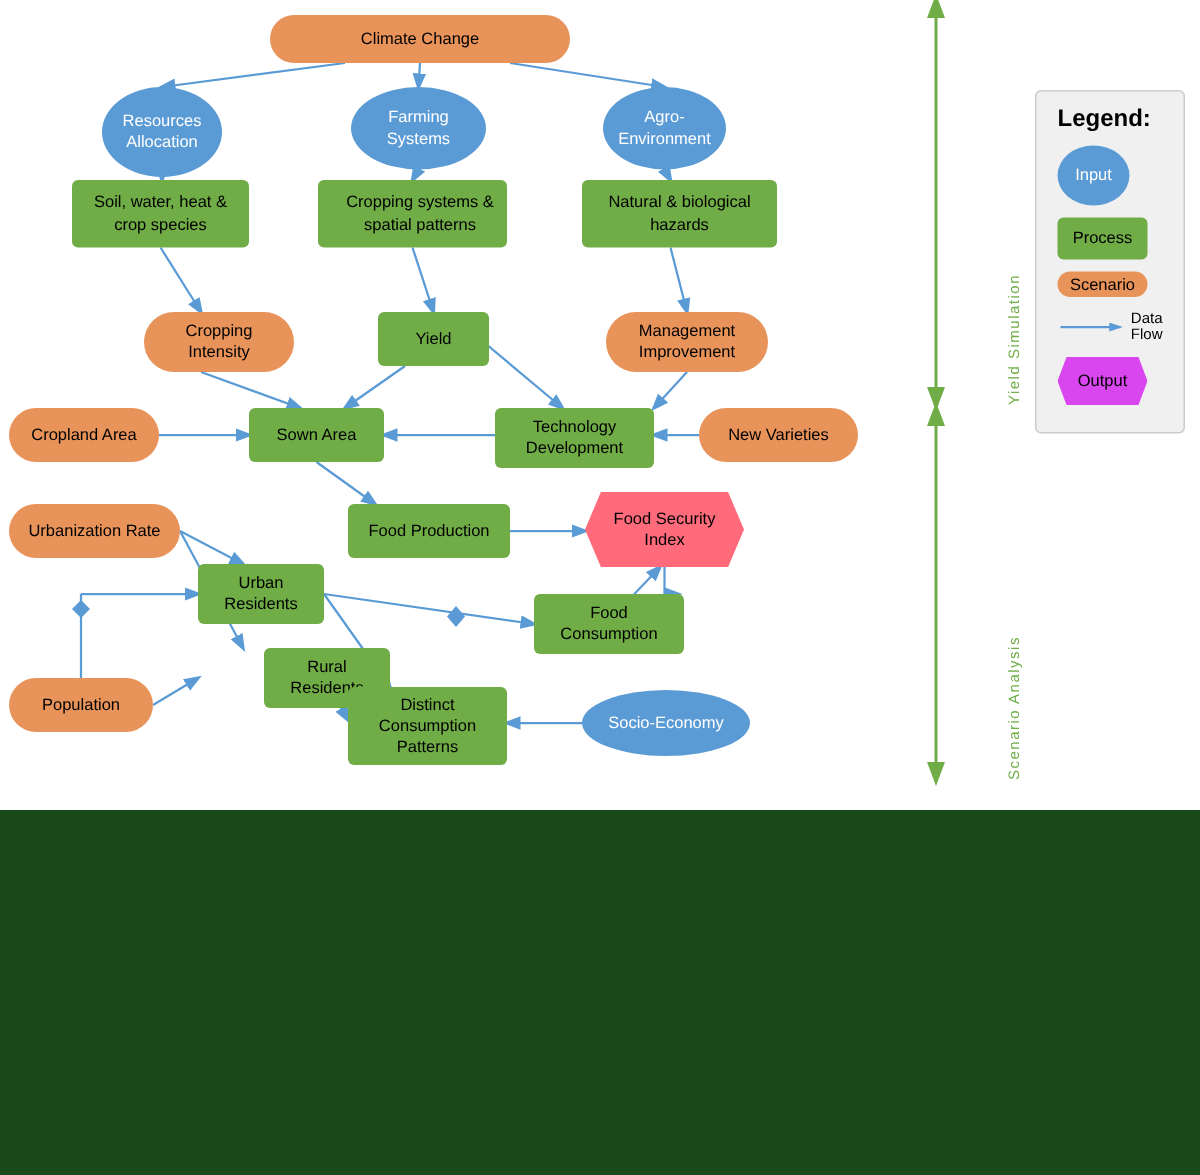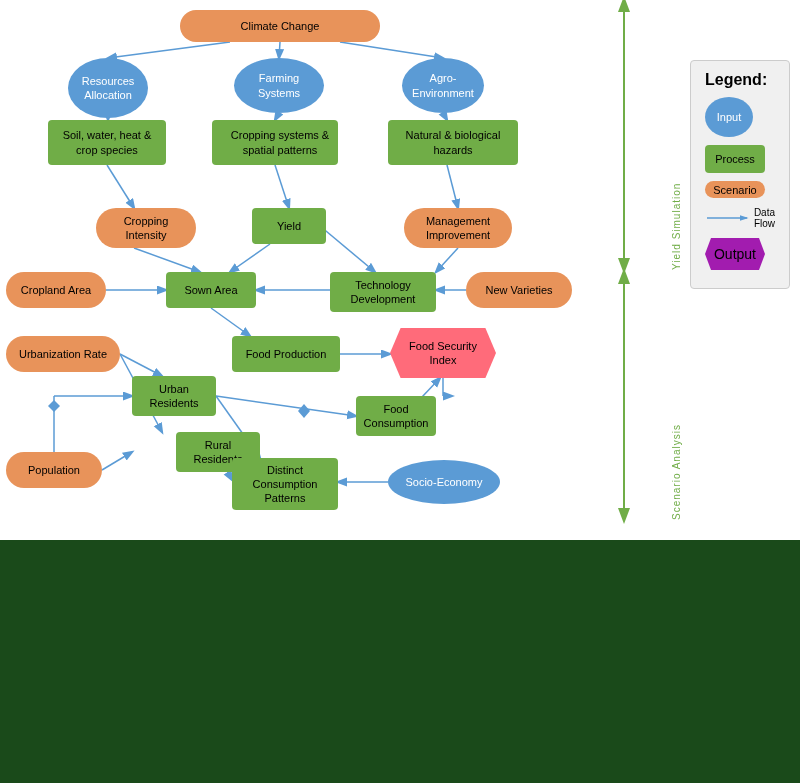--- a/index.html
+++ b/index.html
@@ -245,21 +245,21 @@
   <div class="node node-orange" style="left:6px;top:336px;width:114px;height:36px;">Urbanization Rate</div>
 
   <div class="node node-green" style="left:232px;top:336px;width:108px;height:36px;">Food Production</div>
 
   <div class="node node-pink" style="left:390px;top:328px;width:106px;height:50px;">Food Security
 Index</div>
 
   <div class="node node-green" style="left:132px;top:376px;width:84px;height:40px;">Urban
 Residents</div>
 
-  <div class="node node-green" style="left:356px;top:396px;width:80px;height:40px;">Food
+  <div class="node node-green" style="left:356px;top:396px;width:100px;height:40px;">Food
 Consumption</div>
 
   <div class="node node-green" style="left:132px;top:432px;width:84px;height:40px;margin-left:44px;">Rural
 Residents</div>
 
   <div class="node node-orange" style="left:6px;top:452px;width:96px;height:36px;">Population</div>
 
   <div class="node node-green" style="left:232px;top:458px;width:106px;height:52px;">Distinct
 Consumption
 Patterns</div>
@@ -287,18 +287,18 @@
         <defs>
           <marker id="arr-df" markerWidth="6" markerHeight="6" refX="5" refY="2" orient="auto">
             <path d="M0,0 L0,4 L6,2 z" fill="#5b9bd5"></path>
           </marker>
         </defs>
         <line x1="2" y1="12" x2="42" y2="12" stroke="#5b9bd5" stroke-width="1.5" marker-end="url(#arr-df)"></line>
       </svg>
       <span>Data<br>Flow</span>
     </div>
     <div class="legend-item">
-      <div style="width:60px;height:32px;background:#a21caf;clip-path:polygon(10% 0%, 90% 0%, 100% 50%, 90% 100%, 10% 100%, 0% 50%);display:flex;align-items:center;justify-content:center;font-size:14px;color:#000;">Output</div>
+      <div style="width:60px;height:32px;background:#d946ef;clip-path:polygon(10% 0%, 90% 0%, 100% 50%, 90% 100%, 10% 100%, 0% 50%);display:flex;align-items:center;justify-content:center;font-size:11px;color:#000;">Output</div>
     </div>
   </div>
 </div>
 
 <div class="bottom-area"></div>
 
 </body></html>

